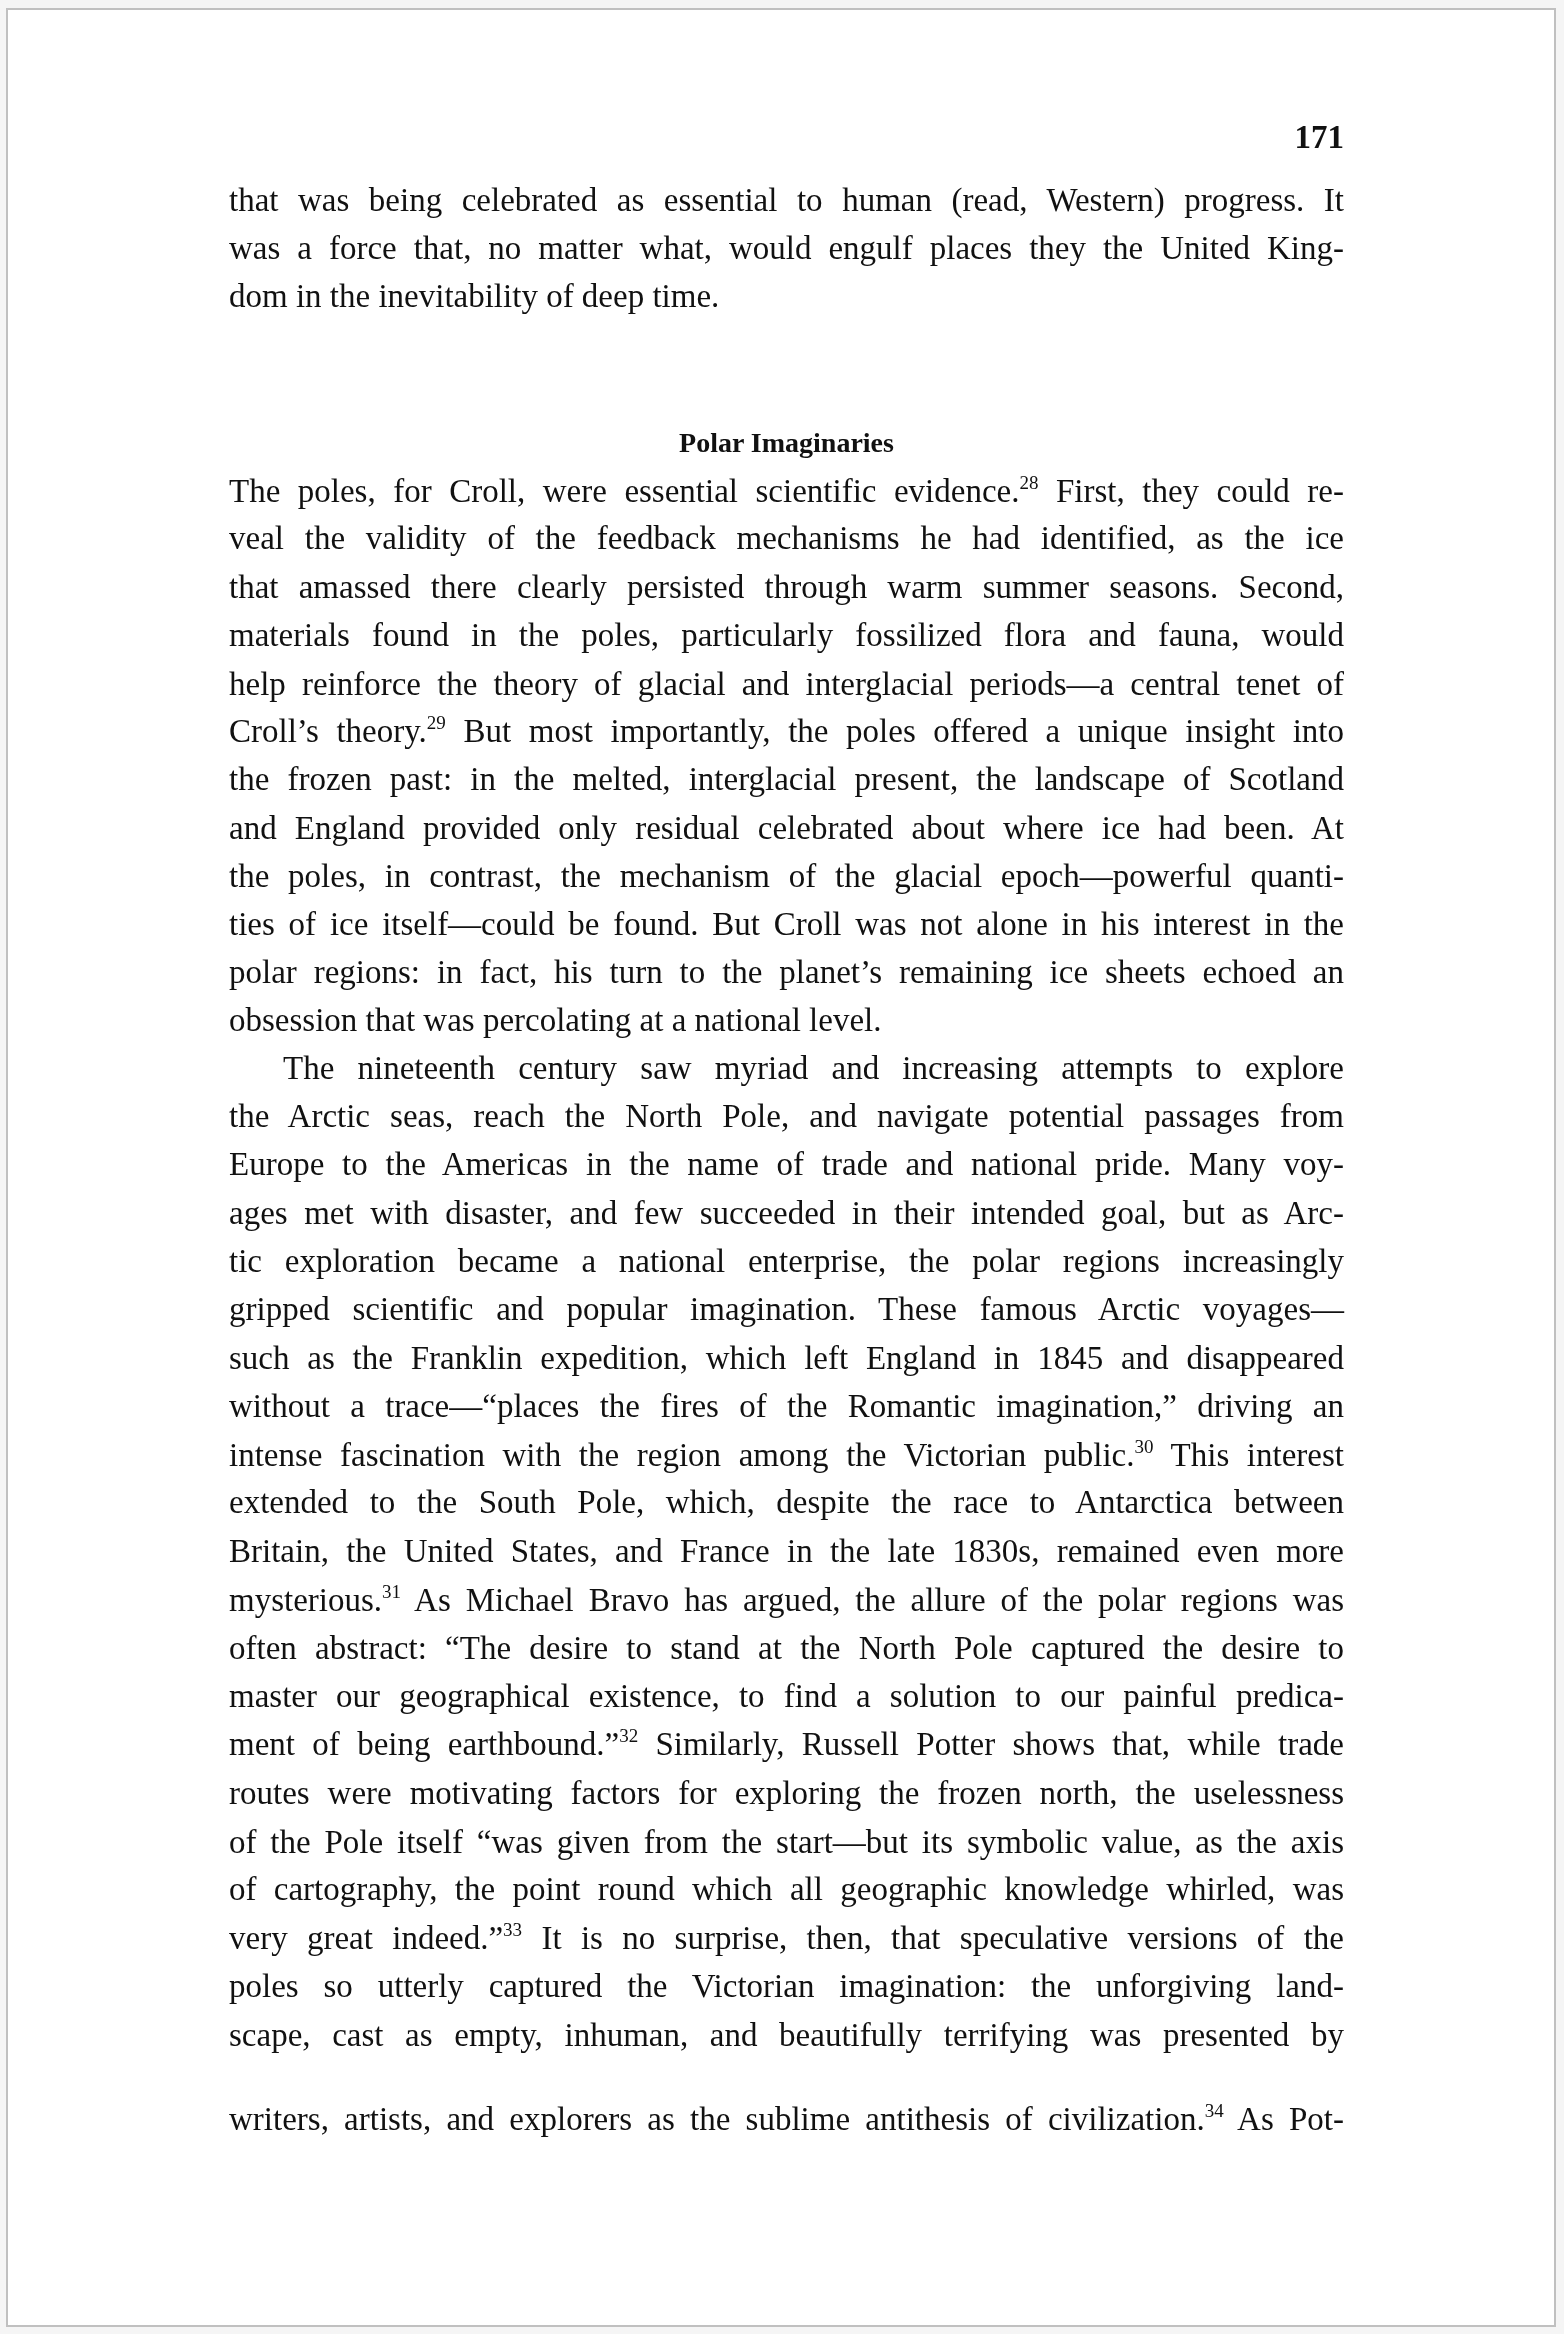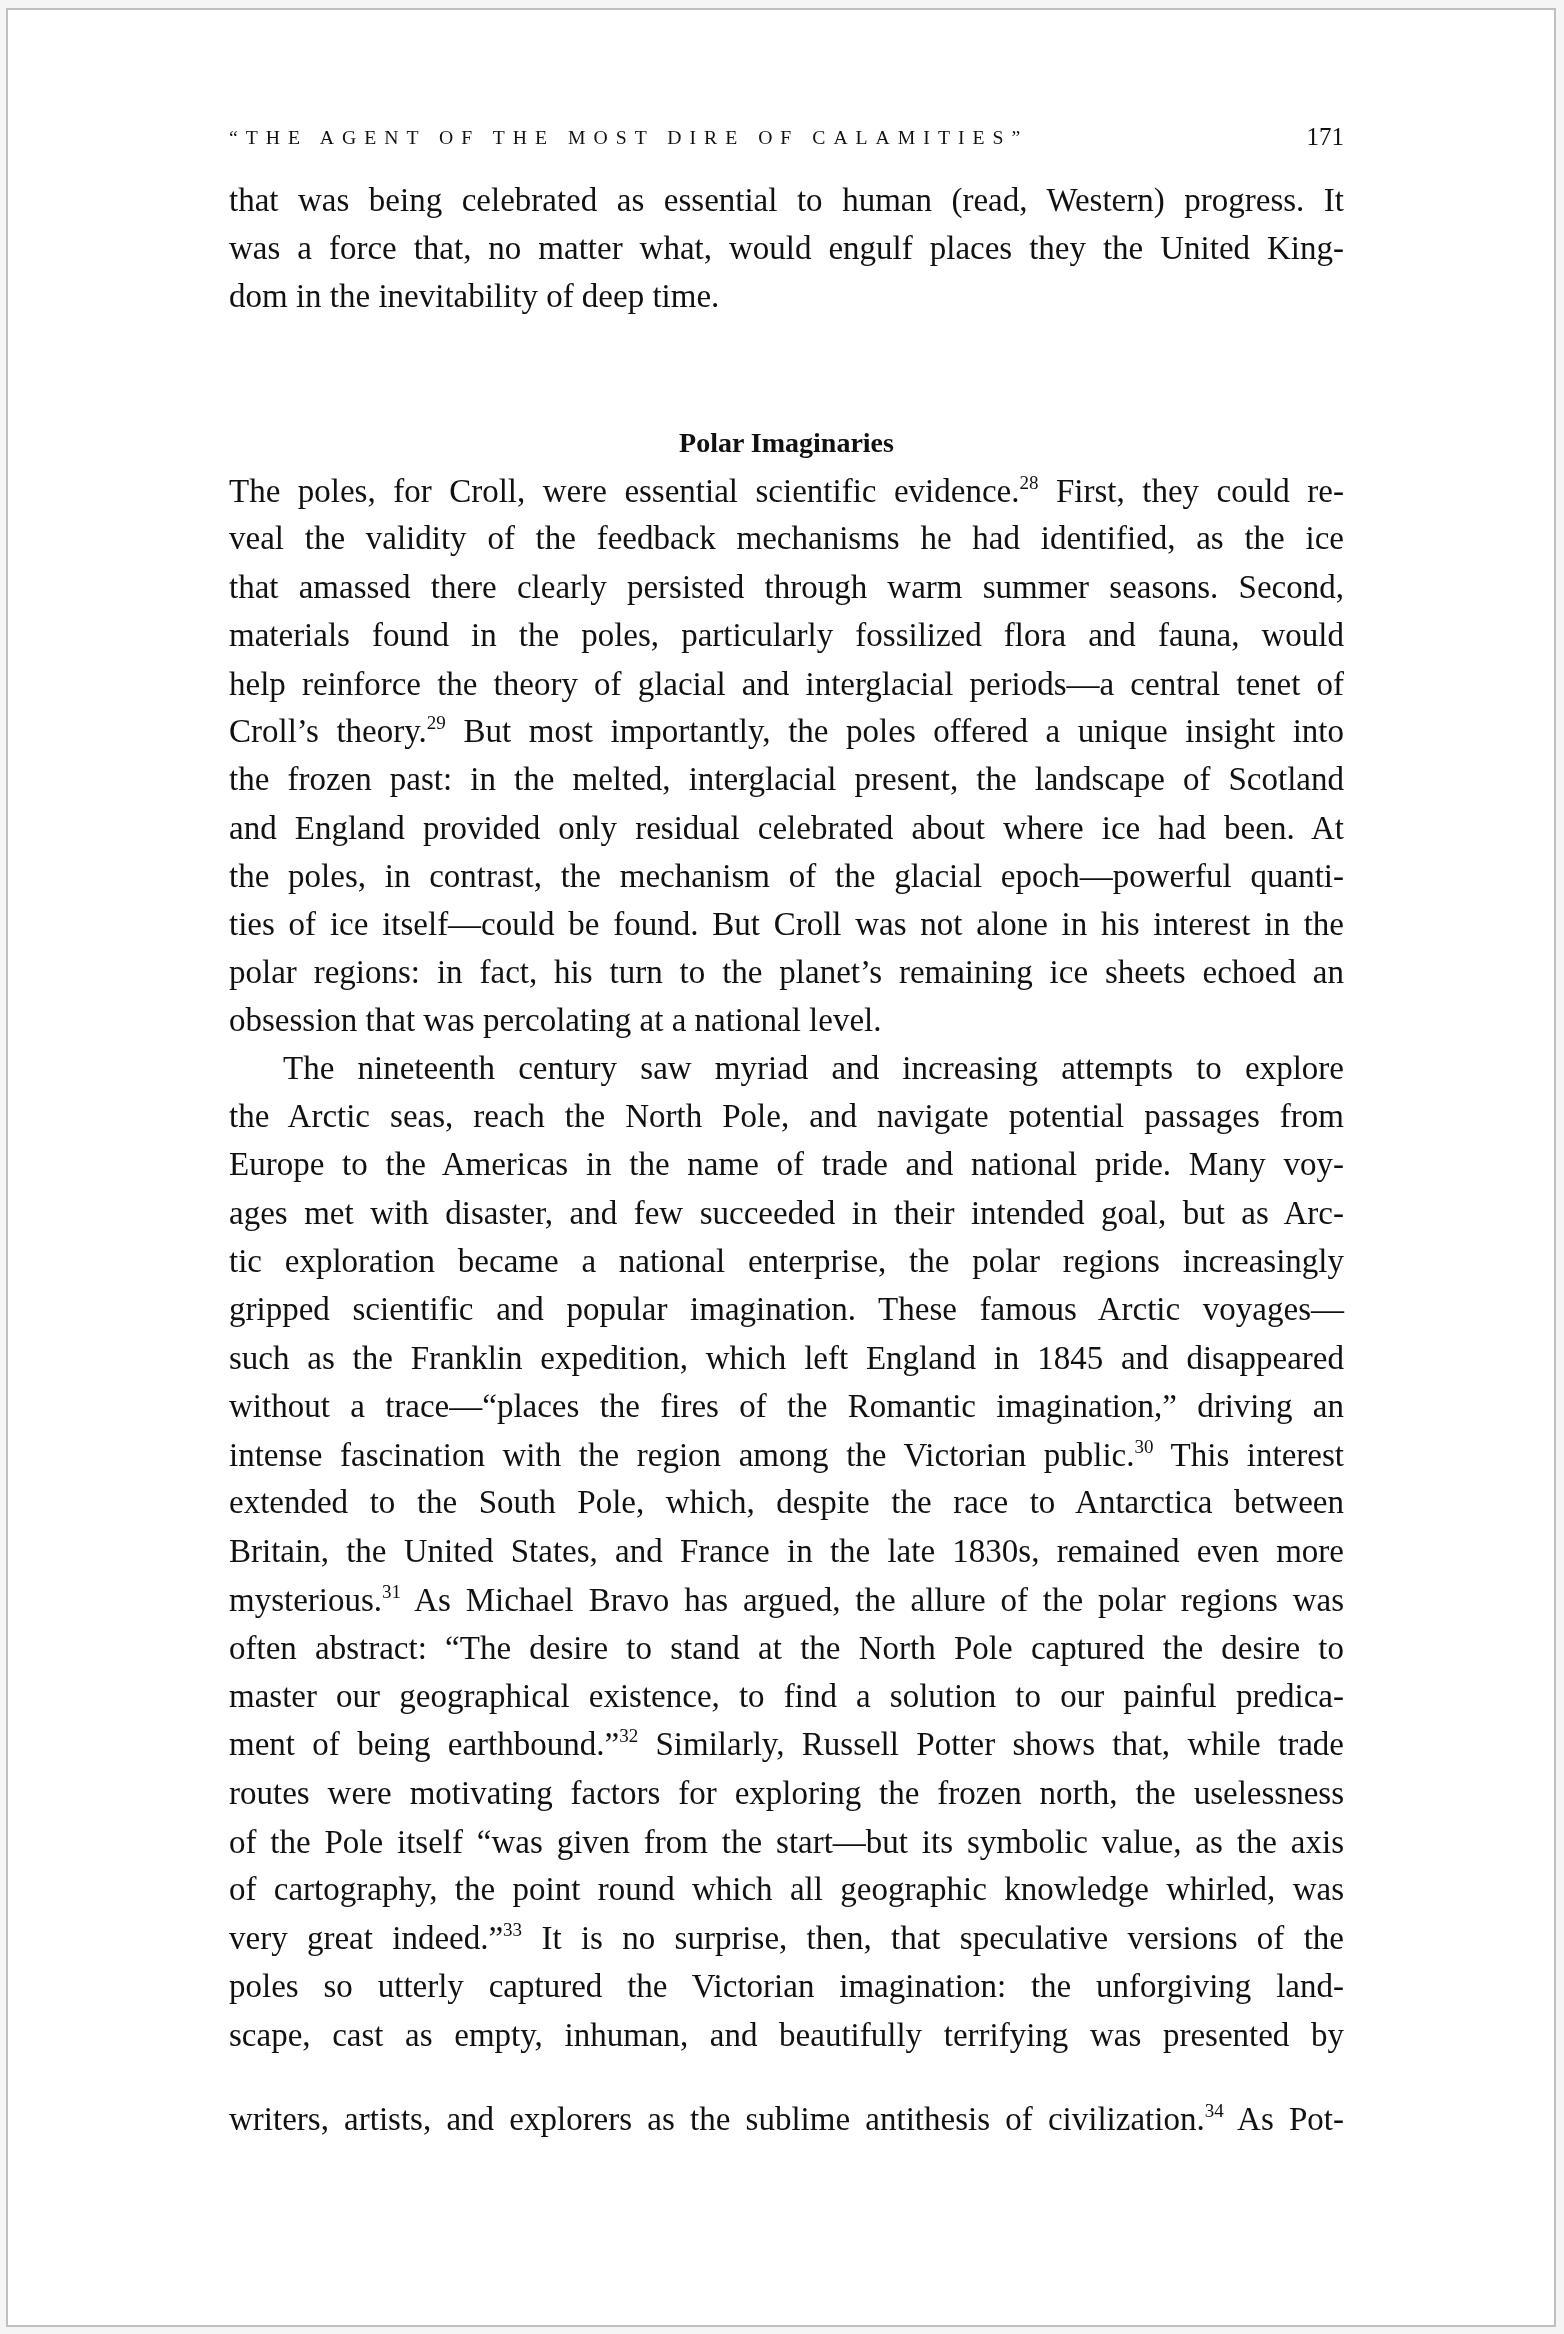--- a/index.html
+++ b/index.html
@@ -39,23 +39,24 @@
     font-size: 19.7px;
     line-height: 34px;
     letter-spacing: 8px;
     text-transform: uppercase;
     white-space: nowrap;
   }
   .page-number {
     position: absolute;
     right: 0;
     top: 0;
-    font-size: 25px;
+    font-size: 33px;
     line-height: 34px;
     white-space: nowrap;
+    font-weight: bold;
   }
   .line {
     position: absolute;
     left: 229px;
     width: 1115px;
     height: 49px;
     font-size: 33px;
     line-height: 49px;
     white-space: nowrap;
     text-align: justify;
@@ -85,21 +86,20 @@
     font-weight: bold;
     margin-top: 26px;
   }
 </style>
 </head>
 <body>
 
 <div class="page"></div>
 
 <div class="running-head">
-  <span class="running-title">“The Agent of the Most Dire of Calamities”</span>
   <span class="page-number">171</span>
 </div>
 
 <div>
   <div class="line" style="top:176px">that was being celebrated as essential to human (read, Western) progress. It</div>
   <div class="line" style="top:224px">was a force that, no matter what, would engulf places they the United King-</div>
   <div class="line last" style="top:272px">dom in the inevitability of deep time.</div>
 </div>
 
 <div class="section-heading">Polar Imaginaries</div>

